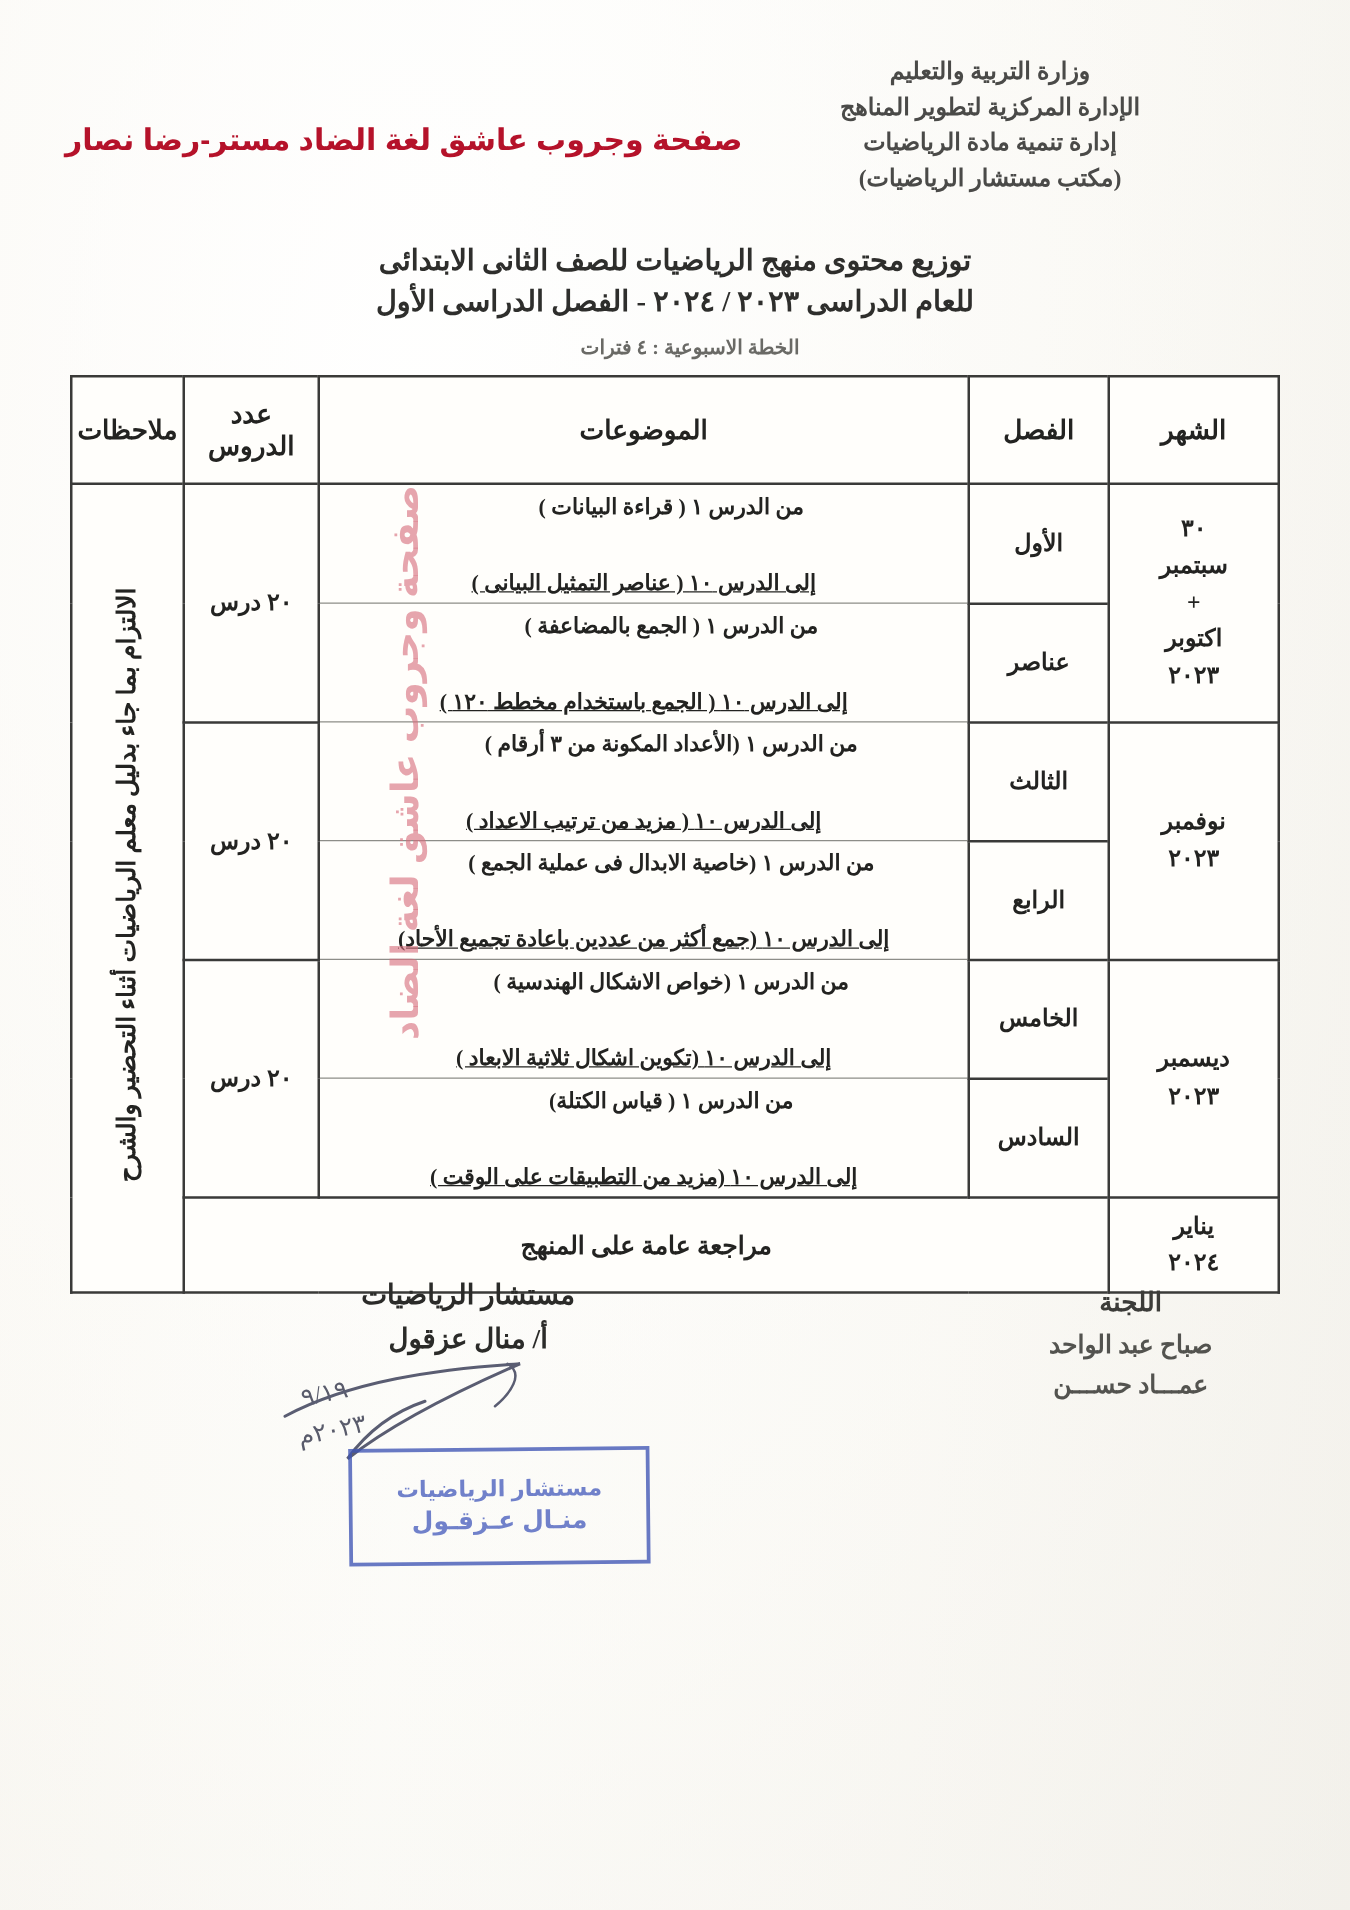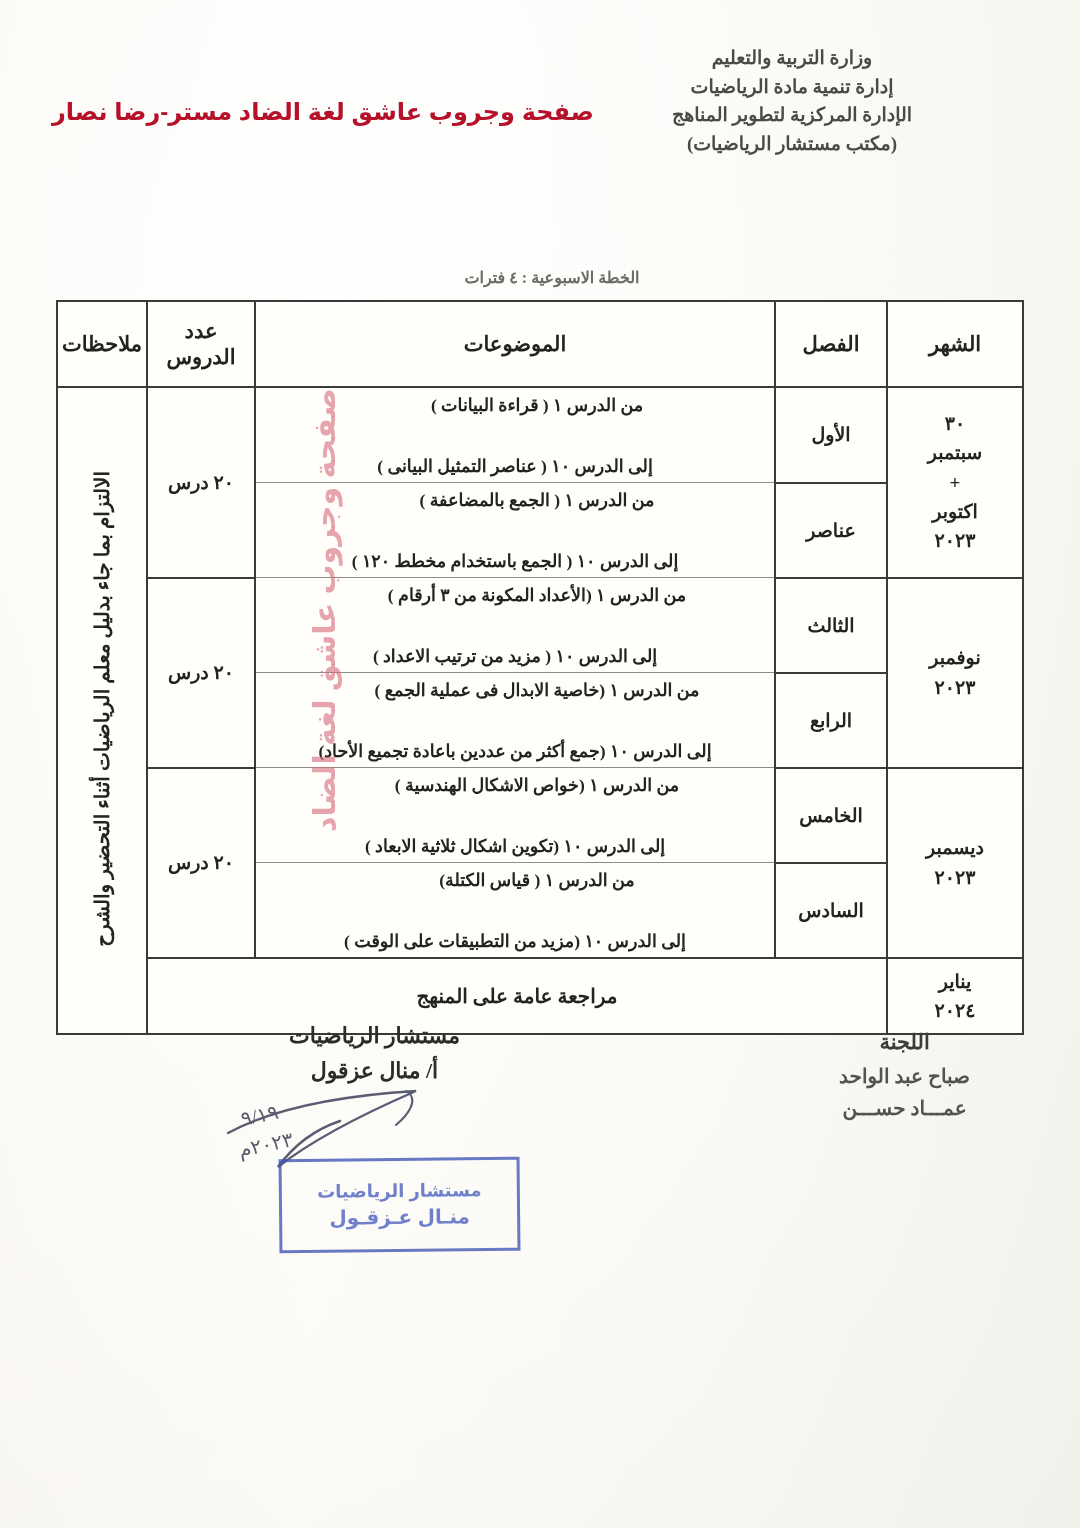--- a/index.html
+++ b/index.html
@@ -90,21 +90,21 @@
     height:94px;
     position:relative;
     padding:0 14px;
   }
   .topic-from,.topic-to{
     font-size:17.5px;
     line-height:1.3;
     white-space:nowrap;
   }
   .topic-from{text-align:center;padding-top:6px;padding-left:44px;}
-  .topic-to{text-align:center;padding-bottom:4px;}
+  .topic-to{text-align:center;padding-bottom:4px;text-decoration:underline;}
   .topic-grid{
     display:flex;flex-direction:column;justify-content:space-between;
     height:94px;
   }
   
   tr.trow td.topic{border-bottom:1px solid #8d8d88;}
   tr.trow td.topic{border-top:none;}
 
   td.review{
     height:74px;font-size:20px;margin-left:40px;
@@ -181,27 +181,31 @@
   .stamp .s2{font-size:20px;letter-spacing:4px;}
 </style>
 </head>
 <body>
 
 <div class="page">
   <div class="paper-shade"></div>
 
   <div class="ministry">
     <div>وزارة التربية والتعليم</div>
+    <div>الإدارة المركزية لتطوير المناهج</div>
     <div>إدارة تنمية مادة الرياضيات</div>
-    <div>الإدارة المركزية لتطوير المناهج</div>
     <div>(مكتب مستشار الرياضيات)</div>
   </div>
 
   <div class="watermark-top">صفحة وجروب عاشق لغة الضاد مستر-رضا نصار</div>
 
+  <div class="main-title">
+    <div>توزيع محتوى منهج الرياضيات للصف الثانى الابتدائى</div>
+    <div>للعام الدراسى ٢٠٢٣ / ٢٠٢٤ - الفصل الدراسى الأول</div>
+  </div>
 
   <div class="weekly">الخطة الاسبوعية : ٤ فترات</div>
 
   <div class="tbl-wrap">
     <table class="plan">
       <colgroup>
         <col class="c-month">
           <col class="c-chap">
           <col class="c-topic">
           <col class="c-count">

